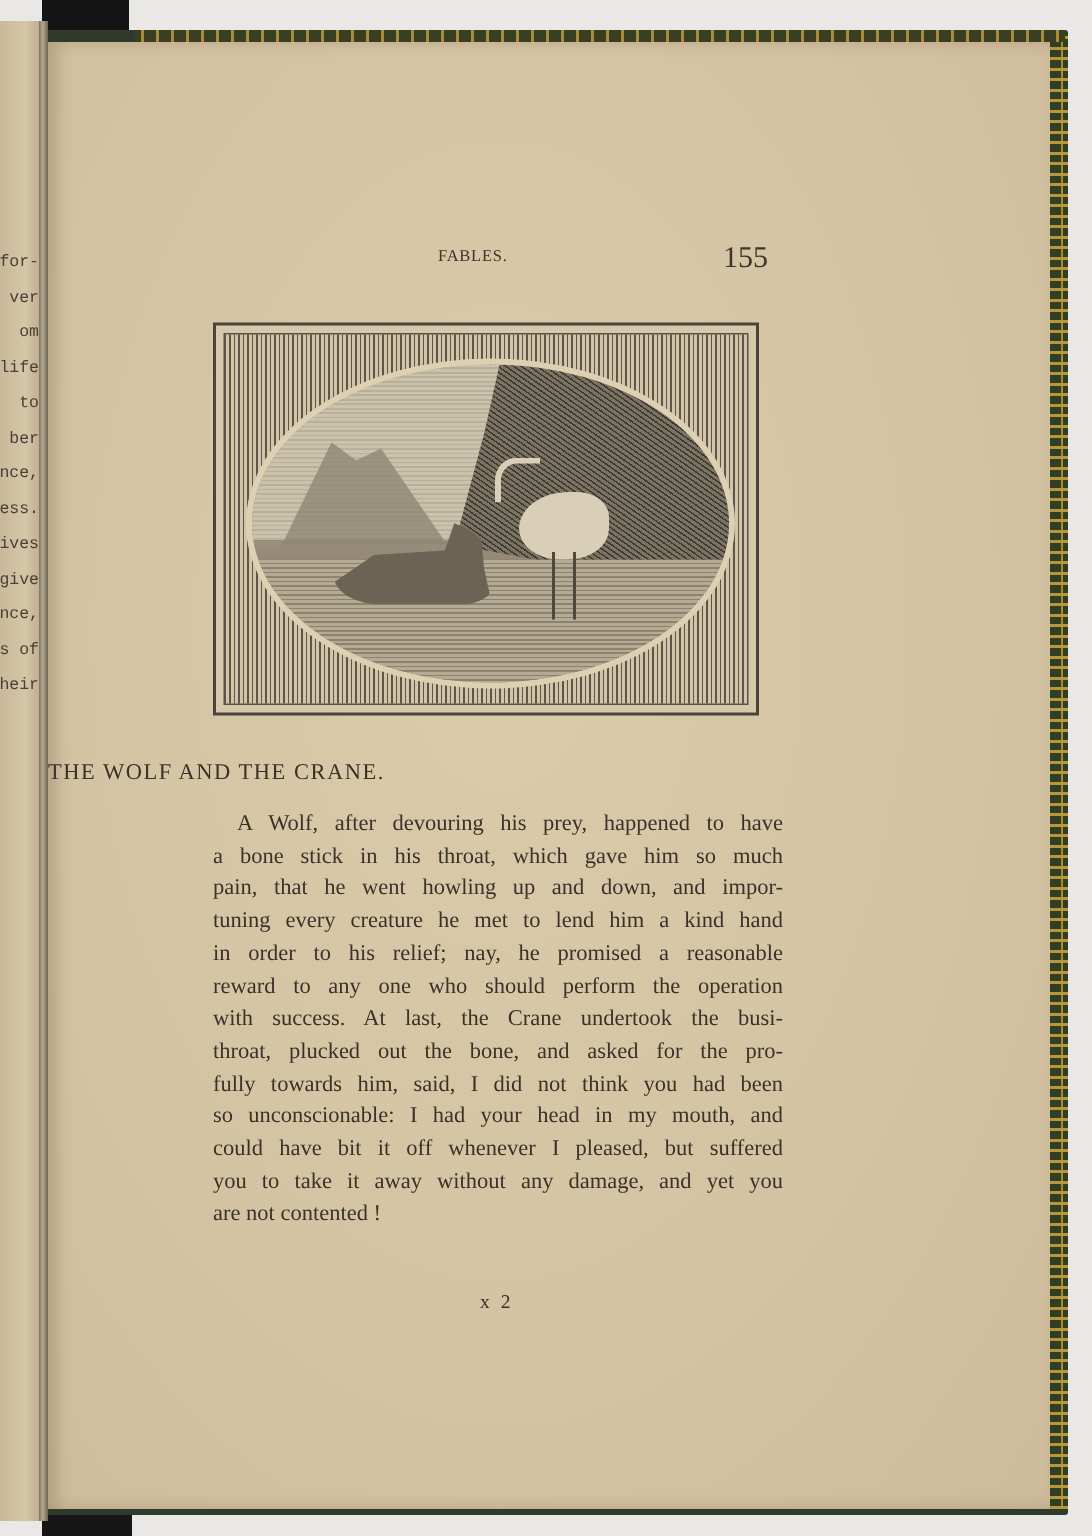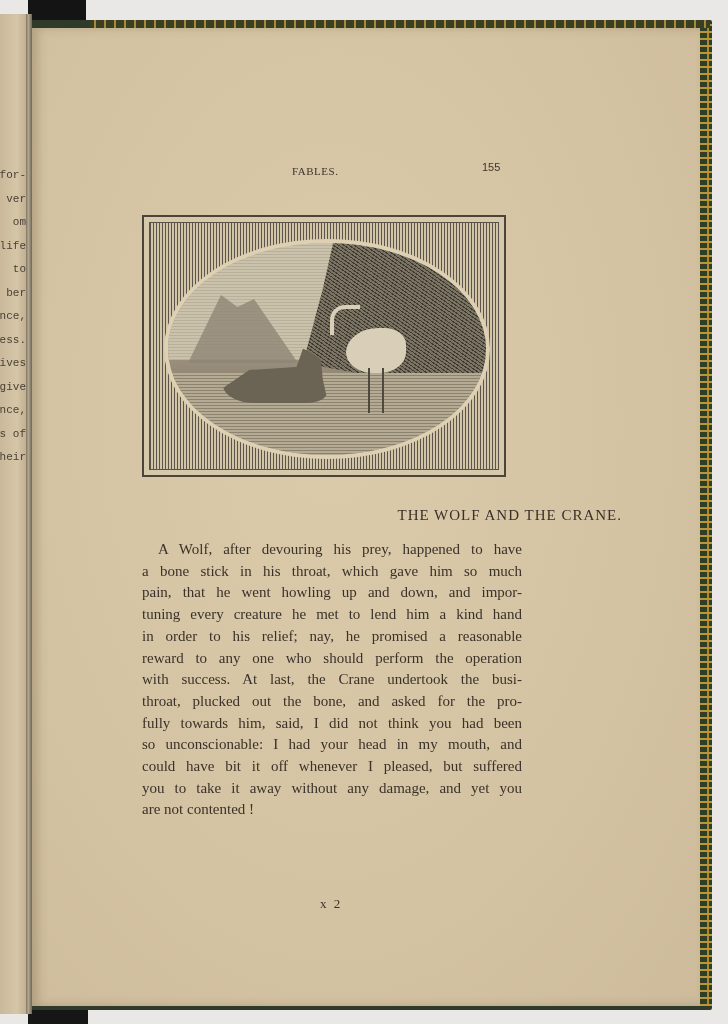--- a/index.html
+++ b/index.html
@@ -60,22 +60,22 @@
       background: radial-gradient(ellipse at 45% 40%, #dbcbab 0%, #d4c3a3 60%, #cdbb9b 100%);
       box-shadow: inset 6px 0 10px rgba(90,70,40,0.25);
     }
     .running-head {
       position: absolute; left: 260px; top: 137px;
       font-size: 11px; letter-spacing: 0.5px; color: #3e352c;
       font-family: "Liberation Serif", serif;
     }
     .page-number {
       position: absolute; left: 450px; top: 133px;
-      font-size: 11px; color: #3e352c;
-      font-family: Liberation Sans, sans-serif;
+      font-size: 20px; color: #3e352c;
+      font-family: Liberation Serif, serif;
     }
     
     .engraving-frame {
       position: absolute; left: 110px; top: 187px; width: 364px; height: 262px;
       border: 2px solid #4a443b; box-sizing: border-box;
       background: #d6c8aa;
     }
     .engraving-inner {
       position: absolute; left: 5px; top: 5px; right: 5px; bottom: 5px;
       border: 1px solid #5a5247;
@@ -120,38 +120,37 @@
       border: 4px solid #d9cfb8; border-bottom: none; border-right: none;
       border-radius: 50% 0 0 0; box-sizing: border-box;
     }
     .eng-crane-leg1, .eng-crane-leg2 {
       position: absolute; top: 125px; width: 2px; height: 45px; background: #4f483d;
     }
     .eng-crane-leg1 { left: 200px; }
     .eng-crane-leg2 { left: 214px; }
     
     .fable-title {
-      position: absolute; left: 0; width: 590px; top: 479px; text-align: right;
+      position: absolute; left: 0; width: 590px; top: 479px; text-align: left;
       font-size: 15px; letter-spacing: 1px; color: #3a3129;
       font-family: "Liberation Serif", serif;
     }
     .fable-body {
       position: absolute; left: 110px; top: 511px; width: 380px;
       font-size: 15px; line-height: 21.7px; color: #3a3129;
       font-family: "Liberation Serif", serif;
       text-align: justify;
     }
     .fable-body .line { display: block; white-space: nowrap; text-align-last: justify; }
     .fable-body .line.first { padding-left: 16px; }
     .fable-body .line.last { text-align-last: left; }
     .signature {
       position: absolute; left: 288px; top: 832px;
       font-size: 13px; color: #3a3129; letter-spacing: 2px;
       font-family: "Liberation Serif", serif;
-      margin-top: 36px;
     }
   </style>
 </head>
 <body>
 
 <div class="backdrop-dark"></div>
 <div class="backdrop-dark-bottom"></div>
 <div class="cover"></div>
 <div class="cover-gilt"></div>
 <div class="cover-gilt-top"></div>

